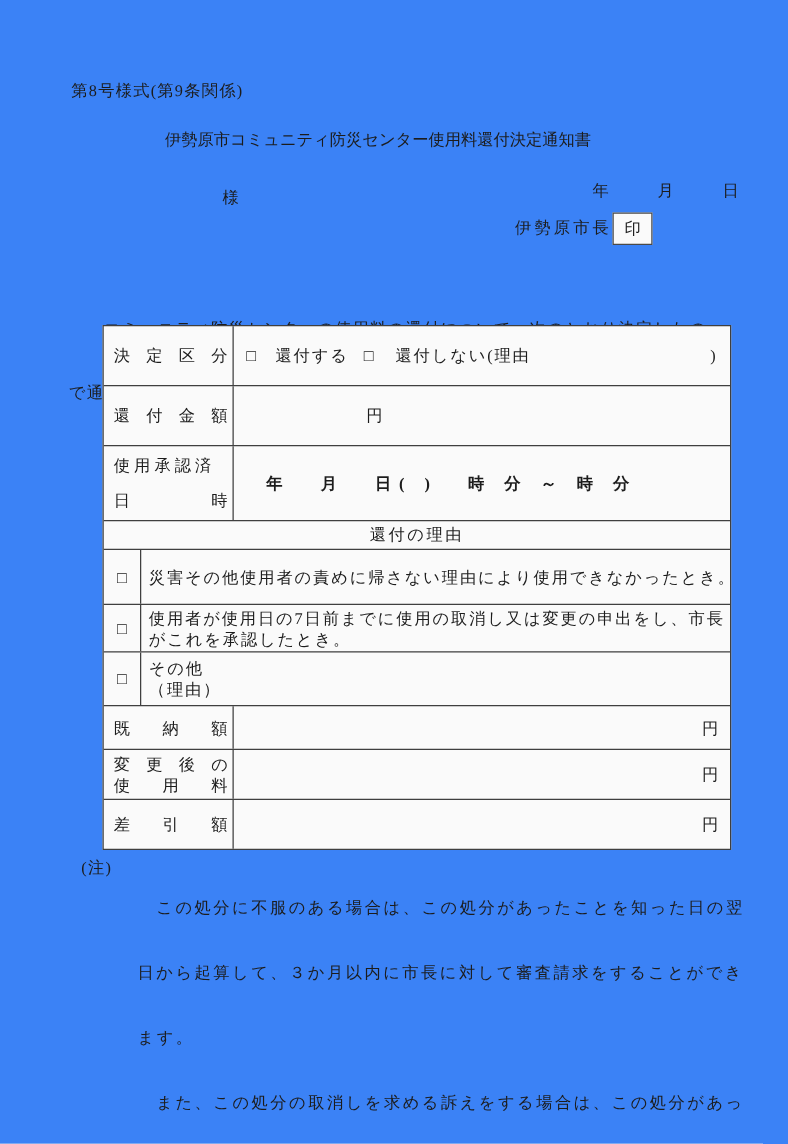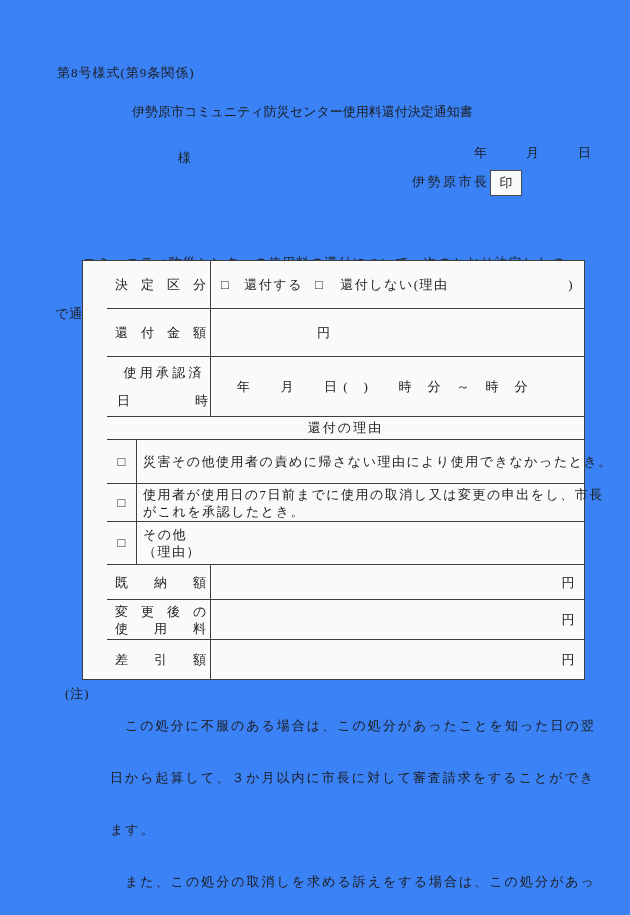--- a/index.html
+++ b/index.html
@@ -24,48 +24,48 @@
     display:flex;align-items:center;justify-content:center;
     white-space:normal;background:#fafafa;
   }
   .intro{left:55px;top:220px;line-height:17px;letter-spacing:1px;}
 
   
   .form-table{
     position:absolute;left:82px;top:260px;width:503px;
     border:1px solid #3f3f3f;box-sizing:border-box;background:#fafafa;
   }
-  .t-row{display:flex;box-sizing:border-box;margin-left:24px;}
+  .t-row{display:flex;box-sizing:border-box;}
   .t-row + .t-row{border-top:1px solid #3f3f3f;}
   .r1{height:47px}.r2{height:48px}.r3{height:60px}.r4{height:23px}
   .r5{height:44px}.r6{height:38px}.r7{height:43px}.r8{height:35px}
   .r9{height:40px}.r10{height:40px}
   .t-label{
     width:104px;flex:0 0 104px;border-right:1px solid #3f3f3f;
     box-sizing:border-box;padding-left:8px;
     display:flex;flex-direction:column;justify-content:center;
     white-space:pre;line-height:17px;
   }
-  .t-label.spread{justify-content:space-between;padding-top:7px;padding-bottom:7px;text-align:center;}
+  .t-label.spread{justify-content:space-between;padding-top:7px;padding-bottom:7px;}
   .t-check{
     width:30px;flex:0 0 30px;border-right:1px solid #3f3f3f;
     box-sizing:border-box;display:flex;align-items:center;justify-content:center;
     font-size:13px;
   }
   .t-content{
     flex:1 1 auto;display:flex;align-items:center;
     box-sizing:border-box;white-space:pre;letter-spacing:1.5px;line-height:17px;
   }
   .t-content.multiline{flex-direction:column;align-items:flex-start;justify-content:center;}
   .c-decision{justify-content:space-between;padding:0 10px;}
   .c-decision .opts{display:flex;align-items:center;}
   .c-decision .opts .cb{margin-right:14px;}
   .c-decision .opts .cb2{margin-left:12px;margin-right:16px;}
   .c-amount{padding-left:106px;}
-  .c-datetime{padding-left:26px;}
+  .c-datetime{padding-left:26px;font-weight:bold;}
   .c-yen{justify-content:flex-end;padding-right:8px;}
   .c-reason{padding-left:6px;}
   .t-header{
     flex:1;display:flex;align-items:center;justify-content:center;
     letter-spacing:2px;white-space:pre;
   }
 
   
   .notes-label{left:65px;top:685px;letter-spacing:1px;}
   .notes{left:110px;top:685px;}

